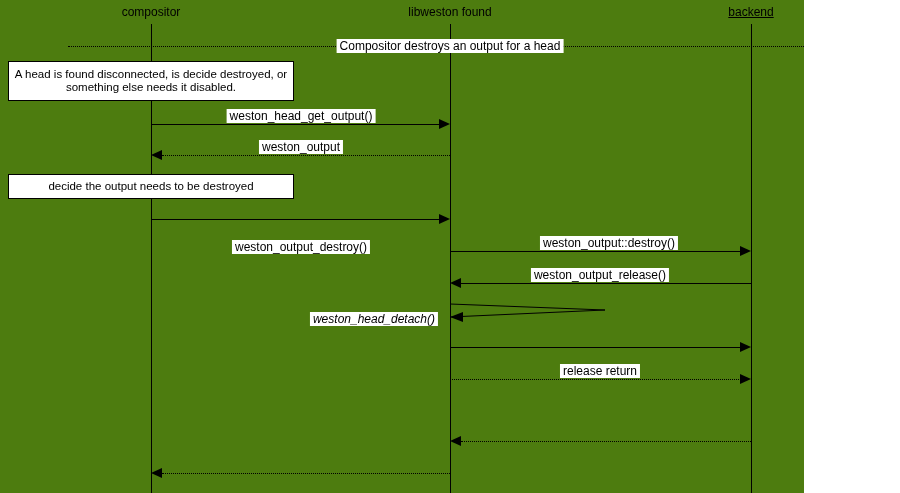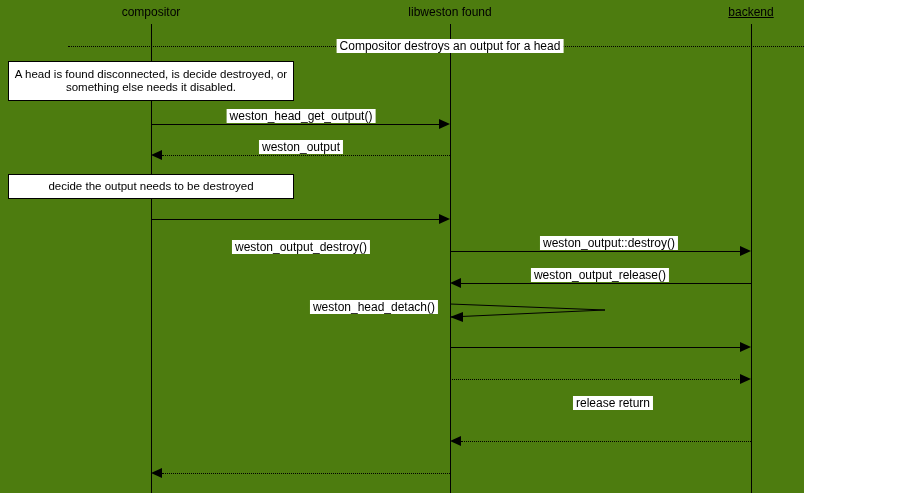--- a/index.html
+++ b/index.html
@@ -132,28 +132,28 @@
   <div class="arrowhead left" style="left:450px; top:278px;"></div>
   <div class="msg-label" style="left:600px; top:268px;">weston_output_release()</div>
 
   <div class="selfcall" style="left:450px; top:298px;">
     <svg width="160" height="26" viewBox="0 0 160 26">
       <path d="M 0 6 L 155 12" stroke="#000000" stroke-width="1" fill="none"></path>
       <path d="M 155 12 L 0 19" stroke="#000000" stroke-width="1" fill="none"></path>
       <polygon points="0,19 13,14 13,24" fill="#000000"></polygon>
     </svg>
   </div>
-  <div class="msg-label" style="left:374px; top:300px;">weston_head_detach()</div>
+  <div class="msg-label" style="left:374px; top:312px;font-style:italic;">weston_head_detach()</div>
 
   <div class="msg-line" style="left:450px; top:347px; width:291px;"></div>
   <div class="arrowhead right" style="left:740px; top:342px;"></div>
 
   <div class="msg-line dashed" style="left:450px; top:379px; width:291px;"></div>
   <div class="arrowhead right" style="left:740px; top:374px;"></div>
-  <div class="msg-label" style="left:613px; top:364px;margin-top:32px;">release return</div>
+  <div class="msg-label" style="left:600px; top:364px;">release return</div>
 
   <div class="msg-line dashed" style="left:461px; top:441px; width:290px;"></div>
   <div class="arrowhead left" style="left:450px; top:436px;"></div>
 
   <div class="msg-line dashed" style="left:162px; top:473px; width:288px;"></div>
   <div class="arrowhead left" style="left:151px; top:468px;"></div>
 
 </div>
 
 </body></html>

